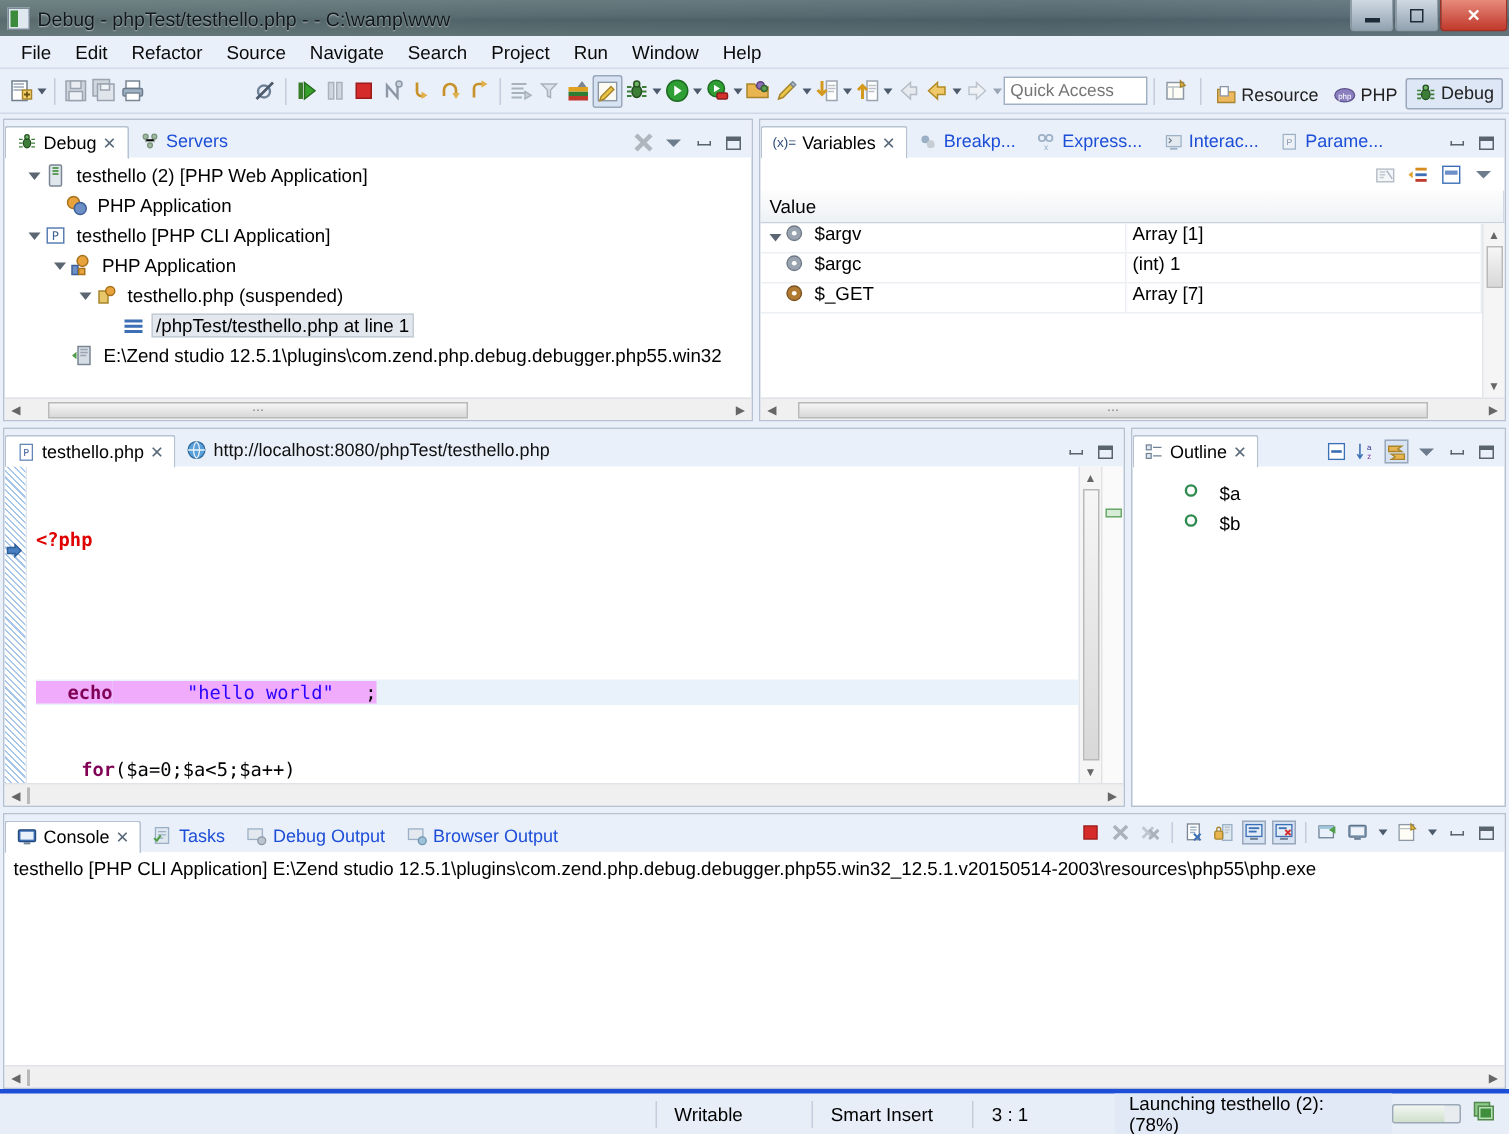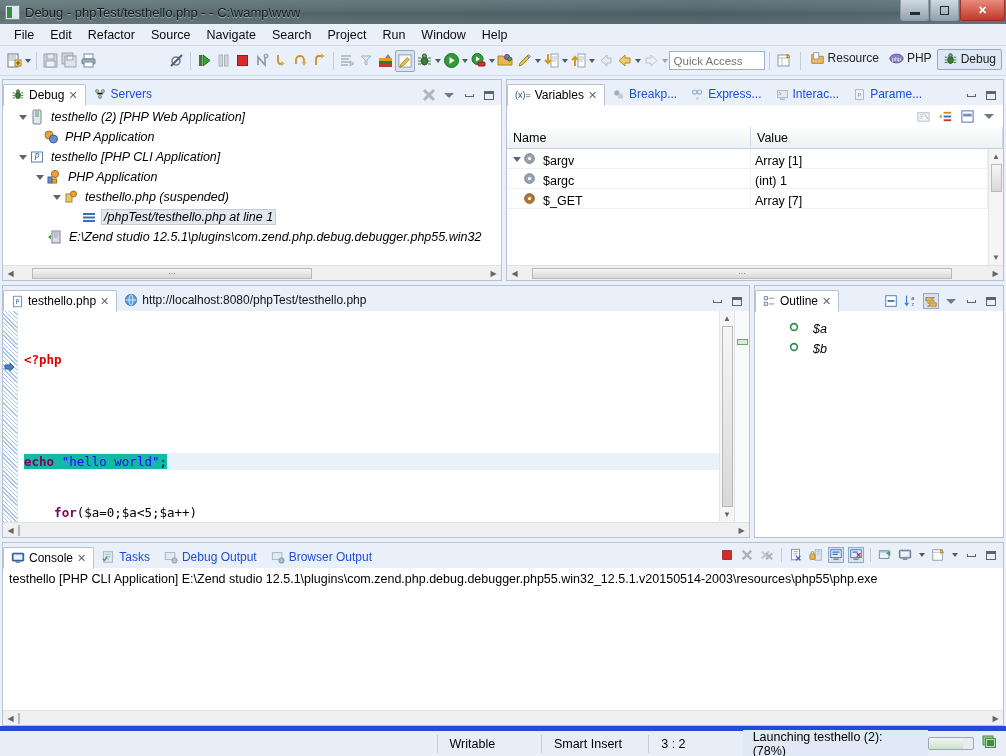--- a/index.html
+++ b/index.html
@@ -47,56 +47,56 @@
   .tbtn.sel{ border:1px solid #9aa8bb; background:#d7e2f2; border-radius:2px;}
   .sep{ width:1px;height:18px;background:#c3ccda;margin:0 4px;}
   .caret{ width:9px;height:22px;display:flex;align-items:center;justify-content:center;}
   .caret::after{content:"";border-left:3.5px solid transparent;border-right:3.5px solid transparent;border-top:4px solid #4c5a6b;}
   .caret.dim::after{border-top-color:#9aa6b5;}
 
   
   .quick{ margin-left:auto; display:flex; align-items:center; padding-right:4px;}
   .qa-input{ width:96px;height:19px;border:1px solid #9fb0c4;background:#fff;font-size:11.5px;
     color:#8a8a8a;padding:1px 4px;font-family:"Liberation Sans",sans-serif;}
-  .persp{ display:flex;align-items:flex-start;height:24px;}
+  .persp{ display:flex;align-items:flex-end;height:24px;}
   .pbtn{ display:flex;align-items:center;gap:3px;padding:2px 5px;font-size:12px;color:#222;}
   .pbtn.active{ border:1px solid #9aa8bb;background:#dde7f5;border-radius:2px;}
 
   
   .view{ background:#fff; border:1px solid #b6c2d2; display:flex; flex-direction:column; overflow:hidden;}
   .vtabs{ height:25px; display:flex; align-items:flex-end; background:#eaf0fa; position:relative;}
   .vtab{ display:flex;align-items:center;gap:4px;height:22px;padding:0 7px;font-size:12px;color:#1d4ed8;}
   .vtab.active{ background:#fff;color:#000;border:1px solid #b6c2d2;border-bottom:1px solid #fff;
     border-radius:2px 2px 0 0; margin-bottom:-1px; font-weight:normal;}
   .vtab .x{ font-size:11px; color:#5a6a7a; }
   .vtools{ margin-left:auto; display:flex; align-items:center; gap:4px; padding:0 4px 2px 0;}
   .vt{ width:16px;height:16px;display:flex;align-items:center;justify-content:center;}
   .vt.sel{border:1px solid #9aa8bb;background:#d7e2f2;}
   .tri-down{ border-left:5px solid transparent;border-right:5px solid transparent;border-top:5px solid #6d7c8c;}
   .minsq{ width:9px;height:3px;border:1px solid #59646f;border-top:none;}
   .maxsq{ width:10px;height:9px;border:1px solid #59646f;border-top-width:3px;}
 
   
-  .tree{ flex:1; overflow:hidden; position:relative; padding-top:2px;font-style:italic;}
+  .tree{ flex:1; overflow:hidden; position:relative; padding-top:2px;}
   .row{ height:20px; display:flex; align-items:center; font-size:12.5px; white-space:nowrap;}
   .arrow{ width:12px;height:20px;display:flex;align-items:center;justify-content:center;}
   .arrow::after{content:"";border-left:4px solid transparent;border-right:4px solid transparent;border-top:5px solid #5b6672;}
   .arrow.empty::after{display:none;}
   .row .lbl{ padding:1px 2px; }
   .row.selected .lbl{ background:#e3e8ee; border:1px solid #c4ccd6; padding:0 2px;}
 
   
   .ico{ width:16px;height:16px;display:inline-block;position:relative;margin-right:4px;flex:none;}
 
   
   .thead{ display:flex; height:22px; background:linear-gradient(to bottom,#fdfdfd,#eef1f5);
     border-bottom:1px solid #c8d0da; font-size:12.5px; }
   .th{ display:flex;align-items:center;padding:0 6px; border-right:1px solid #d3dae3;}
   .trow{ display:flex;height:20px;font-size:12.5px;border-bottom:1px solid #eceff3;}
-  .td{ display:flex;align-items:flex-end;padding:0 4px;border-right:1px solid #eceff3;}
+  .td{ display:flex;align-items:flex-start;padding:0 4px;border-right:1px solid #eceff3;}
 
   
   .hsb{ height:15px;background:#f0f0f0;border-top:1px solid #dfe3e8;display:flex;align-items:center;}
   .hsb .ar{width:15px;text-align:center;font-size:8px;color:#666;}
   .hsb .thumb{height:11px;background:linear-gradient(to bottom,#f6f6f6,#d8d8d8);border:1px solid #b9b9b9;
     display:flex;align-items:center;justify-content:center;font-size:8px;color:#7a7a7a;}
   .vsb{ width:15px;background:#f5f5f5;border-left:1px solid #e2e6eb;display:flex;flex-direction:column;align-items:center;}
   .vsb .ar{height:15px;font-size:8px;color:#666;display:flex;align-items:center;}
   .vsb .thumb{width:11px;background:linear-gradient(to bottom,#f6f6f6,#d8d8d8);border:1px solid #b9b9b9;}
 
@@ -107,29 +107,29 @@
     background-image:repeating-linear-gradient(45deg,#a8c6e8 0 1px,transparent 1px 3px);}
   .ruler-sep{ width:1px;background:#dfe5ec;}
   .code{ flex:1; font-family:"DejaVu Sans Mono", monospace; font-size:12.5px; line-height:17px;
     padding:6px 0 0 6px; white-space:pre; position:relative;}
   .cl{ height:17px; }
   .cl.hl{ background:#e9f1fb; }
   .k{ color:#7f0055; font-weight:bold; }
   .kw-echo{ color:#7f0055; font-weight:bold; }
   .str{ color:#2a00ff; }
   .php{ color:#e00000; font-weight:bold; }
-  .hlbg{ background:#14b8a6; }
+  .hlbg{ background:#f0abfc;padding-left:21px; }
   .ovr{ width:15px;background:#fafafa;border-left:1px solid #e3e3e3;position:relative;}
   .ovr .mk{ position:absolute;left:2px;width:11px;height:6px;border:1px solid #6aa96a;background:#d7ecd7;}
 
   
   .console-text{ flex:1; background:#fff; font-size:12.5px; padding:4px 6px; overflow:hidden;}
 
   
-  .status{ height:30px; background:#e8eef8; border-top:5px solid #1d4ed8; display:flex; align-items:center;
+  .status{ height:30px; background:#e8eef8; border-top:3px solid #1d4ed8; display:flex; align-items:center;
     font-size:12.5px; }
   .status .cell{ padding:0 12px; border-left:1px solid #c3cddb; height:18px; display:flex; align-items:center;}
   .status .first{border-left:none;}
   .progress{ width:46px;height:13px;border:1px solid #9aa8b8;background:#e9ecef;border-radius:2px;overflow:hidden;}
   .progress > i{ display:block;height:100%;background:linear-gradient(to bottom,#f3f6f3,#cfe0cb);}
 </style>
 </head>
 <body>
 
 <div class="app">
@@ -572,21 +572,20 @@
               <rect x="2" y="2" width="12" height="12" fill="#fff" stroke="#3c6fb5"></rect>
               <rect x="3.5" y="5" width="9" height="3" fill="#6c8fc7"></rect>
             </svg>
         </div>
         <div class="vt">
             <i class="tri-down"></i>
           </div>
       </div>
 
       <div class="thead">
-        <div class="th" style="width:244px;">Name</div>
         <div class="th" style="flex:1;">Value</div>
       </div>
 
       <div style="flex:1;display:flex;overflow:hidden;background:#fff;">
         <div style="flex:1;">
           <div class="trow">
             <div class="td" style="width:244px;">
               <span class="arrow" style="height:18px"></span>
               <span class="ico">
                 <svg width="13" height="13" viewBox="0 0 14 14">
@@ -901,21 +900,21 @@
         <span class="thumb" style="width:0;"></span>
         <span class="ar" style="margin-left:auto;">▶</span>
       </div>
     </div>
   </div>
 
   <div class="status">
     <div class="cell first" style="width:440px;"></div>
     <div class="cell" style="width:105px;">Writable</div>
     <div class="cell" style="width:108px;">Smart Insert</div>
-    <div class="cell" style="width:95px;">3 : 2</div>
+    <div class="cell" style="width:95px;">3 : 1</div>
     <div style="padding:0 10px;background:#e2e9f6;">Launching testhello (2): (78%)</div>
     <div style="margin-left:auto;display:flex;align-items:center;gap:8px;padding-right:8px;">
       <div class="progress">
           <i style="width:78%"></i>
         </div>
       <span>
         <svg width="16" height="15" viewBox="0 0 16 15">
             <rect x="1" y="1" width="10" height="9" fill="#8fc98c" stroke="#4f8a4c"></rect>
             <rect x="3.5" y="3.5" width="10" height="9" fill="#b9dfb6" stroke="#4f8a4c"></rect>
             <rect x="5" y="5" width="7" height="6" fill="#3f8f3c"></rect>

